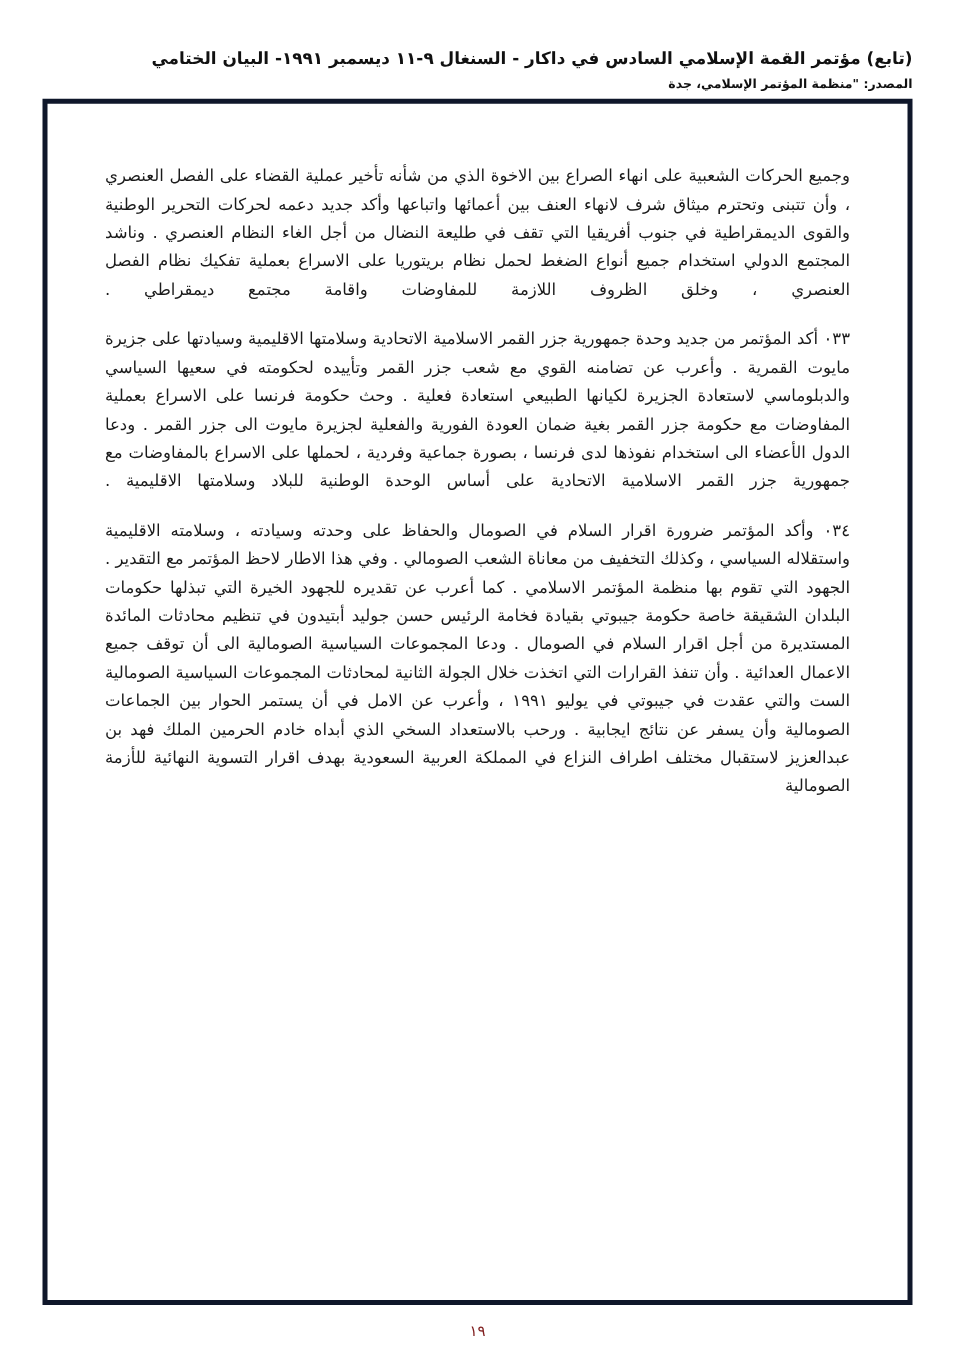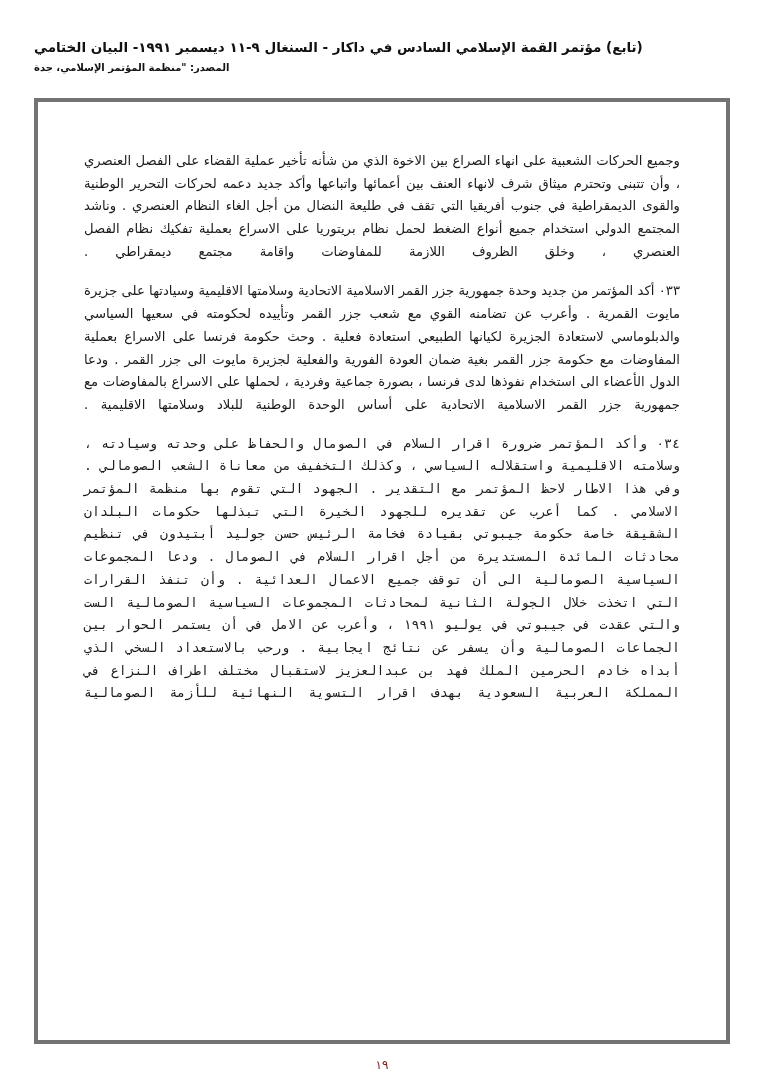--- a/index.html
+++ b/index.html
@@ -19,41 +19,41 @@
   .page {
     width: 764px;
     height: 1082px;
     box-sizing: border-box;
     padding: 38px 34px 10px 34px;
     display: flex;
     flex-direction: column;
   }
 
   .header {
-    text-align: left;
-    margin-bottom: 25px;
+    text-align: right;
+    margin-bottom: 6px;
   }
   .header-title {
     font-size: 13.5px;
     font-weight: bold;
     letter-spacing: 0px;
     line-height: 1.4;
     color: #111;
     direction: rtl;
   }
   .header-source {
     font-size: 10px;
     font-weight: bold;
     margin-top: 5px;
     color: #111;
     direction: rtl;
   }
 
   .frame {
-    border: 4px solid #737373;
+    border: 4px solid #0f172a;
     flex: 1 1 auto;
     box-sizing: border-box;
     padding: 48px 46px 34px 46px;
     background: #fff;
     overflow: hidden;
   }
 
   .body-text {
     direction: rtl;
     text-align: justify;
@@ -64,21 +64,20 @@
     color: #1a1a1a;
   }
 
   .para {
     margin: 0 0 17px 0;
     text-align: justify;
     text-align-last: justify;
   }
   .para:last-child {
     margin-bottom: 0;
-    font-family: Liberation Mono, monospace;
   }
   .para.first-indent {
     text-indent: 0;
   }
 
   .footer {
     text-align: center;
     margin-top: 14px;
     font-size: 12px;
     color: #7f1d1d;

